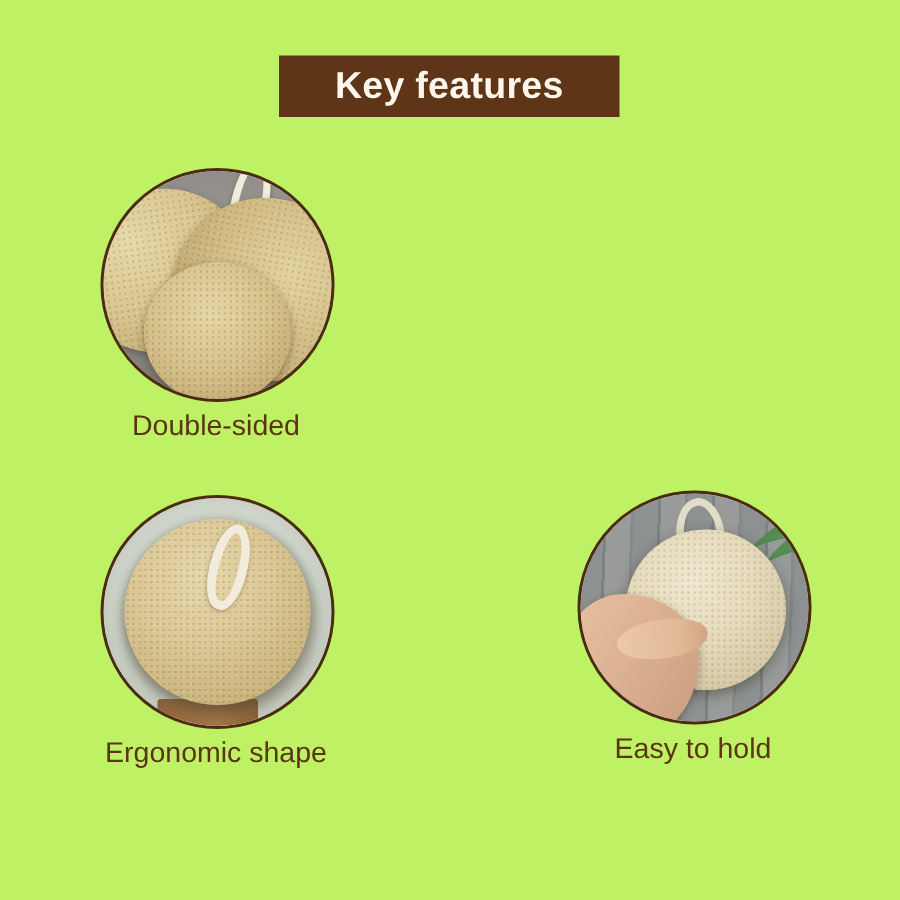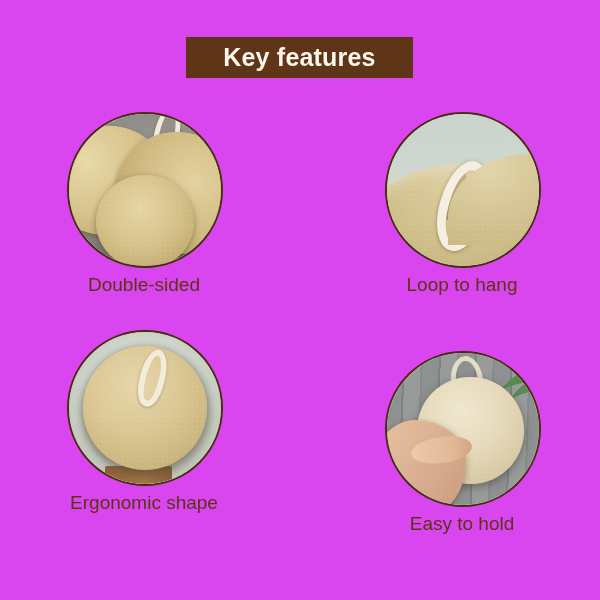--- a/index.html
+++ b/index.html
@@ -11,21 +11,21 @@
     width: 600px;
     height: 600px;
     overflow: hidden;
     font-family: "Liberation Sans", sans-serif;
     background: #fde3c3;
   }
   #infographic {
     position: relative;
     width: 600px;
     height: 600px;
-    background: #d946ef;
+    background: #bef264;
     box-sizing: border-box;
   }
 
   
   .banner {
     position: absolute;
     left: 186px;
     top: 37px;
     width: 227px;
     height: 41px;
@@ -53,21 +53,21 @@
     text-decoration: underline;
   }
   .cell {
     position: absolute;
     width: 300px;
     height: 230px;
   }
   .cell.r0c0 { left: 0px;   top: 0px;   }
   .cell.r0c1 { left: 300px; top: 0px;   }
   .cell.r1c0 { left: 0px;   top: 218px; }
-  .cell.r1c1 { left: 300px; top: 239px; }
+  .cell.r1c1 { left: 300px; top: 215px; }
 
   .thumb-wrap {
     position: absolute;
     left: 50%;
     top: 2px;
     transform: translateX(-50%);
     width: 156px;
     height: 156px;
   }
   .cell.r0c1 .thumb-wrap,
@@ -324,38 +324,20 @@
             </div>
             <div class="p1-padC">
               <div class="loofah-tex"></div>
             </div>
           </div>
         </div>
       </div>
       <div class="caption">Double-sided</div>
     </div>
 
-    <div class="cell r0c1">
-      <div class="thumb-wrap">
-        <div class="thumb">
-          <div class="photo">
-            <div class="p2-bg"></div>
-            <div class="p2-pile">
-              <div class="loofah-tex"></div>
-            </div>
-            <div class="p2-loop-inner"></div>
-            <div class="p2-loop"></div>
-            <div class="p2-pile2">
-              <div class="loofah-tex"></div>
-            </div>
-          </div>
-        </div>
-      </div>
-      <div class="caption">Loop to hang</div>
-    </div>
 
     <div class="cell r1c0">
       <div class="thumb-wrap">
         <div class="thumb">
           <div class="photo">
             <div class="p3-bg"></div>
             <div class="p3-wood"></div>
             <div class="p3-shadow"></div>
             <div class="p3-pad">
               <div class="loofah-tex"></div>

